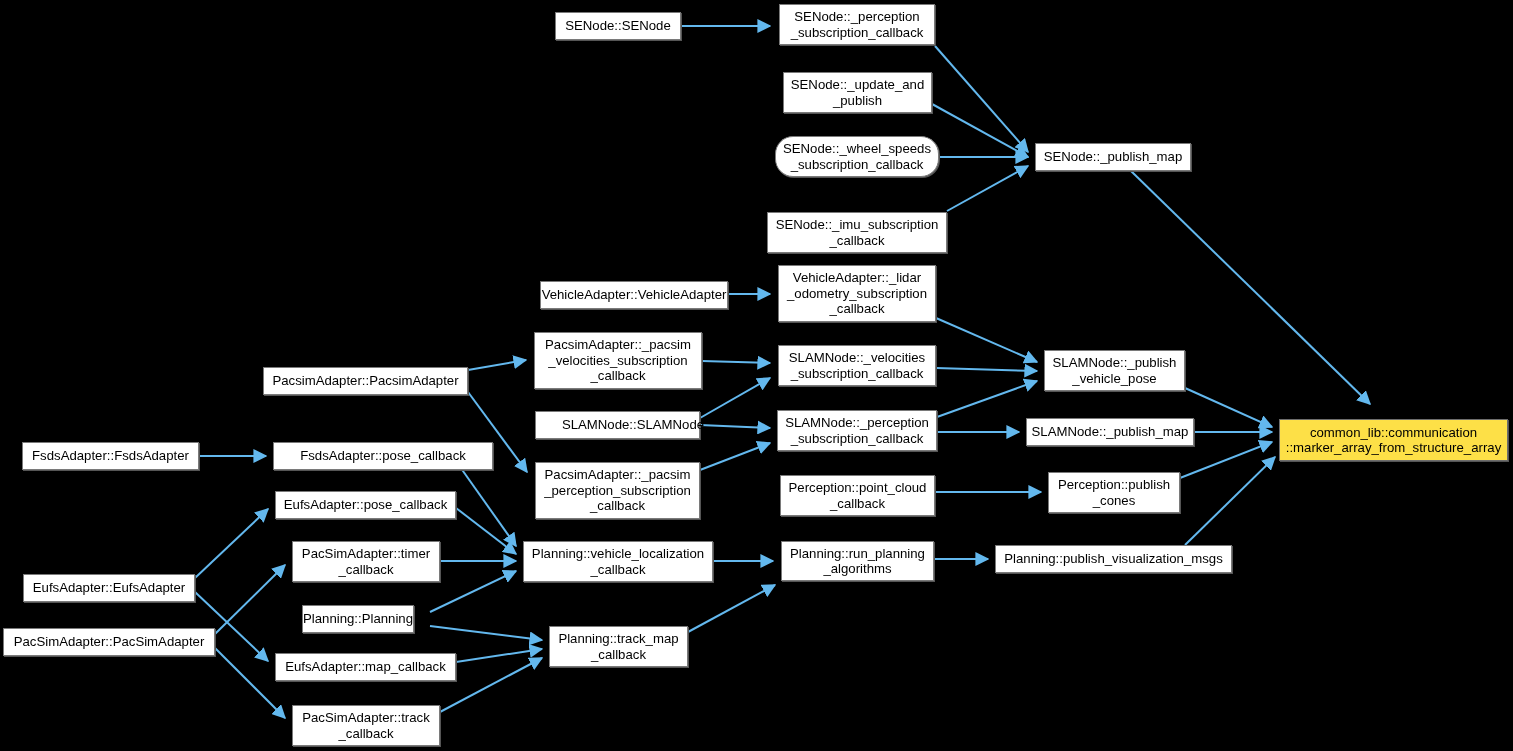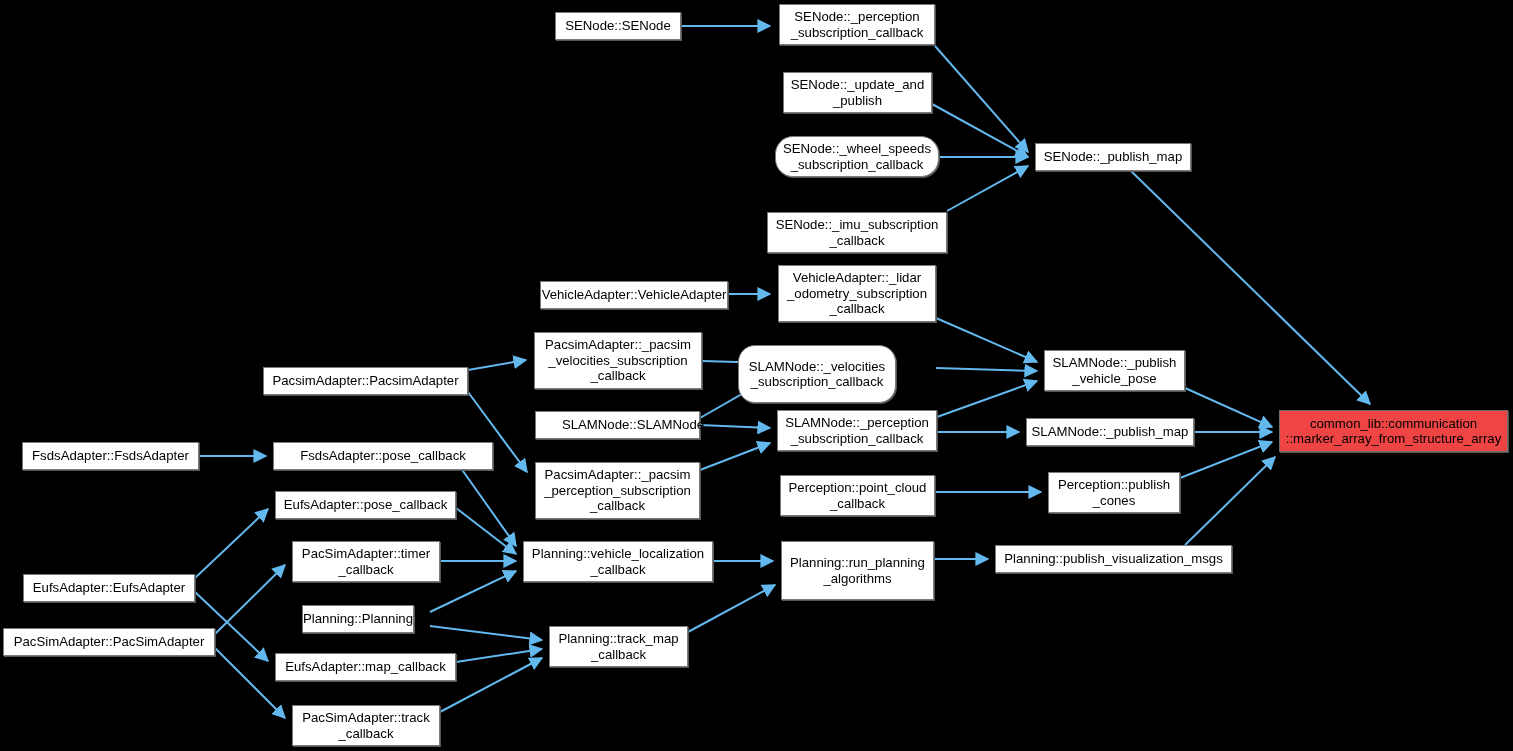--- a/index.html
+++ b/index.html
@@ -36,22 +36,23 @@
     text-align: center;
     font-size: 13.2px;
     line-height: 15.5px;
     letter-spacing: 0px;
     white-space: pre-line;
     box-shadow: 1px 1px 0 0 #555555;
     padding: 0 4px;
     z-index: 2;
   }
   .node.highlight {
-    background: #ef4444;
+    background: #fde047;
     border-color: #6d6d6d;
+    margin-top: 9px;
   }
 </style>
 </head>
 <body>
 
 <div id="canvas">
   <svg id="edges" viewBox="0 0 1513 751" xmlns="http://www.w3.org/2000/svg">
     <defs>
       <marker id="arrow" viewBox="0 0 10 10" refX="9" refY="5" markerWidth="7" markerHeight="7" orient="auto-start-reverse">
         <path d="M 0 0 L 10 5 L 0 10 z" fill="#63b8ee"></path>
@@ -113,21 +114,21 @@
 _odometry_subscription
 _callback</div>
       <div class="node" style="left: 263px; top: 367px; width: 205px; height: 28px;">PacsimAdapter::PacsimAdapter</div>
       <div class="node" style="left: 534px; top: 332px; width: 168px; height: 57px;">PacsimAdapter::_pacsim
 _velocities_subscription
 _callback</div>
       <div class="node" style="left: 535px; top: 411px; width: 165px; height: 28px; padding-left: 35px;">SLAMNode::SLAMNode</div>
       <div class="node" style="left: 535px; top: 462px; width: 165px; height: 57px;">PacsimAdapter::_pacsim
 _perception_subscription
 _callback</div>
-      <div class="node" style="left: 738px; top: 345px; width: 158px; height: 58px; border-radius: 17px;">SLAMNode::_velocities
+      <div class="node" style="left: 778px; top: 345px; width: 158px; height: 41px;">SLAMNode::_velocities
 _subscription_callback</div>
       <div class="node" style="left: 777px; top: 410px; width: 160px; height: 41px;">SLAMNode::_perception
 _subscription_callback</div>
       <div class="node" style="left: 780px; top: 475px; width: 155px; height: 41px;">Perception::point_cloud
 _callback</div>
       <div class="node" style="left: 1044px; top: 350px; width: 141px; height: 41px;">SLAMNode::_publish
 _vehicle_pose</div>
       <div class="node" style="left: 1026px; top: 418px; width: 168px; height: 28px;">SLAMNode::_publish_map</div>
       <div class="node" style="left: 1048px; top: 472px; width: 132px; height: 41px;">Perception::publish
 _cones</div>
@@ -139,19 +140,19 @@
       <div class="node" style="left: 292px; top: 541px; width: 148px; height: 41px;">PacSimAdapter::timer
 _callback</div>
       <div class="node" style="left: 302px; top: 605px; width: 112px; height: 28px;">Planning::Planning</div>
       <div class="node" style="left: 275px; top: 653px; width: 181px; height: 28px;">EufsAdapter::map_callback</div>
       <div class="node" style="left: 292px; top: 705px; width: 148px; height: 41px;">PacSimAdapter::track
 _callback</div>
       <div class="node" style="left: 523px; top: 541px; width: 190px; height: 41px;">Planning::vehicle_localization
 _callback</div>
       <div class="node" style="left: 549px; top: 626px; width: 139px; height: 41px;">Planning::track_map
 _callback</div>
-      <div class="node" style="left: 781px; top: 541px; width: 153px; height: 59px;">Planning::run_planning
+      <div class="node" style="left: 781px; top: 541px; width: 153px; height: 40px;">Planning::run_planning
 _algorithms</div>
       <div class="node" style="left: 995px; top: 545px; width: 237px; height: 28px;">Planning::publish_visualization_msgs</div>
       <div class="node highlight" style="left: 1279px; top: 410px; width: 229px; height: 42px;">common_lib::communication
 ::marker_array_from_structure_array</div>
     </div>
 </div>
 
 </body></html>

